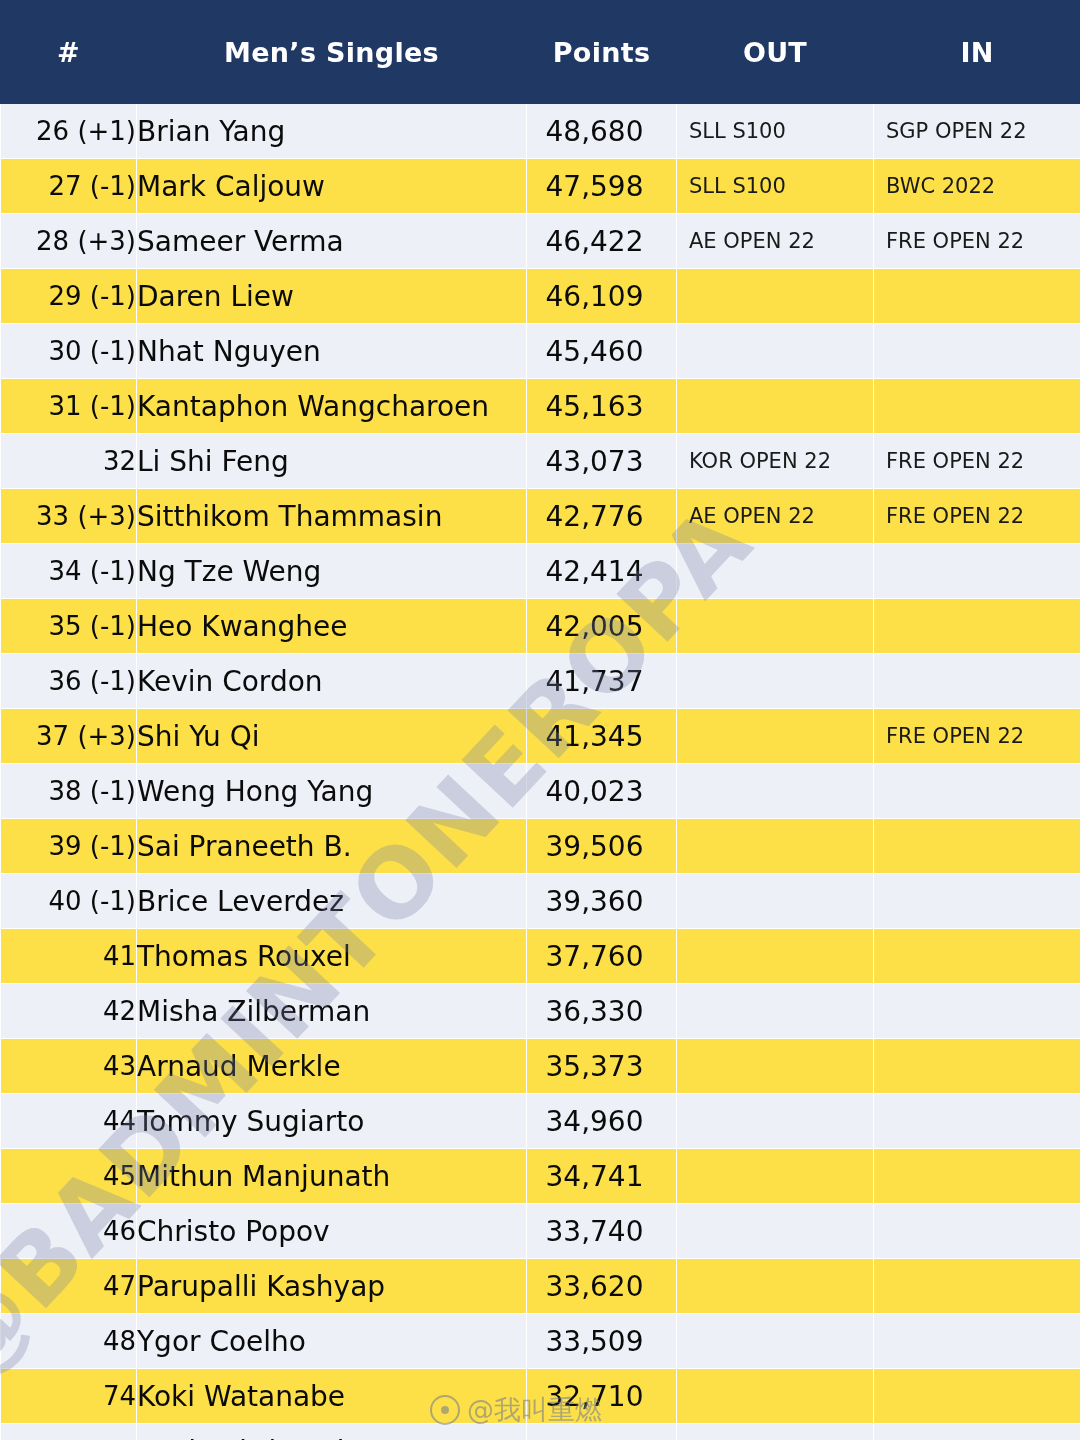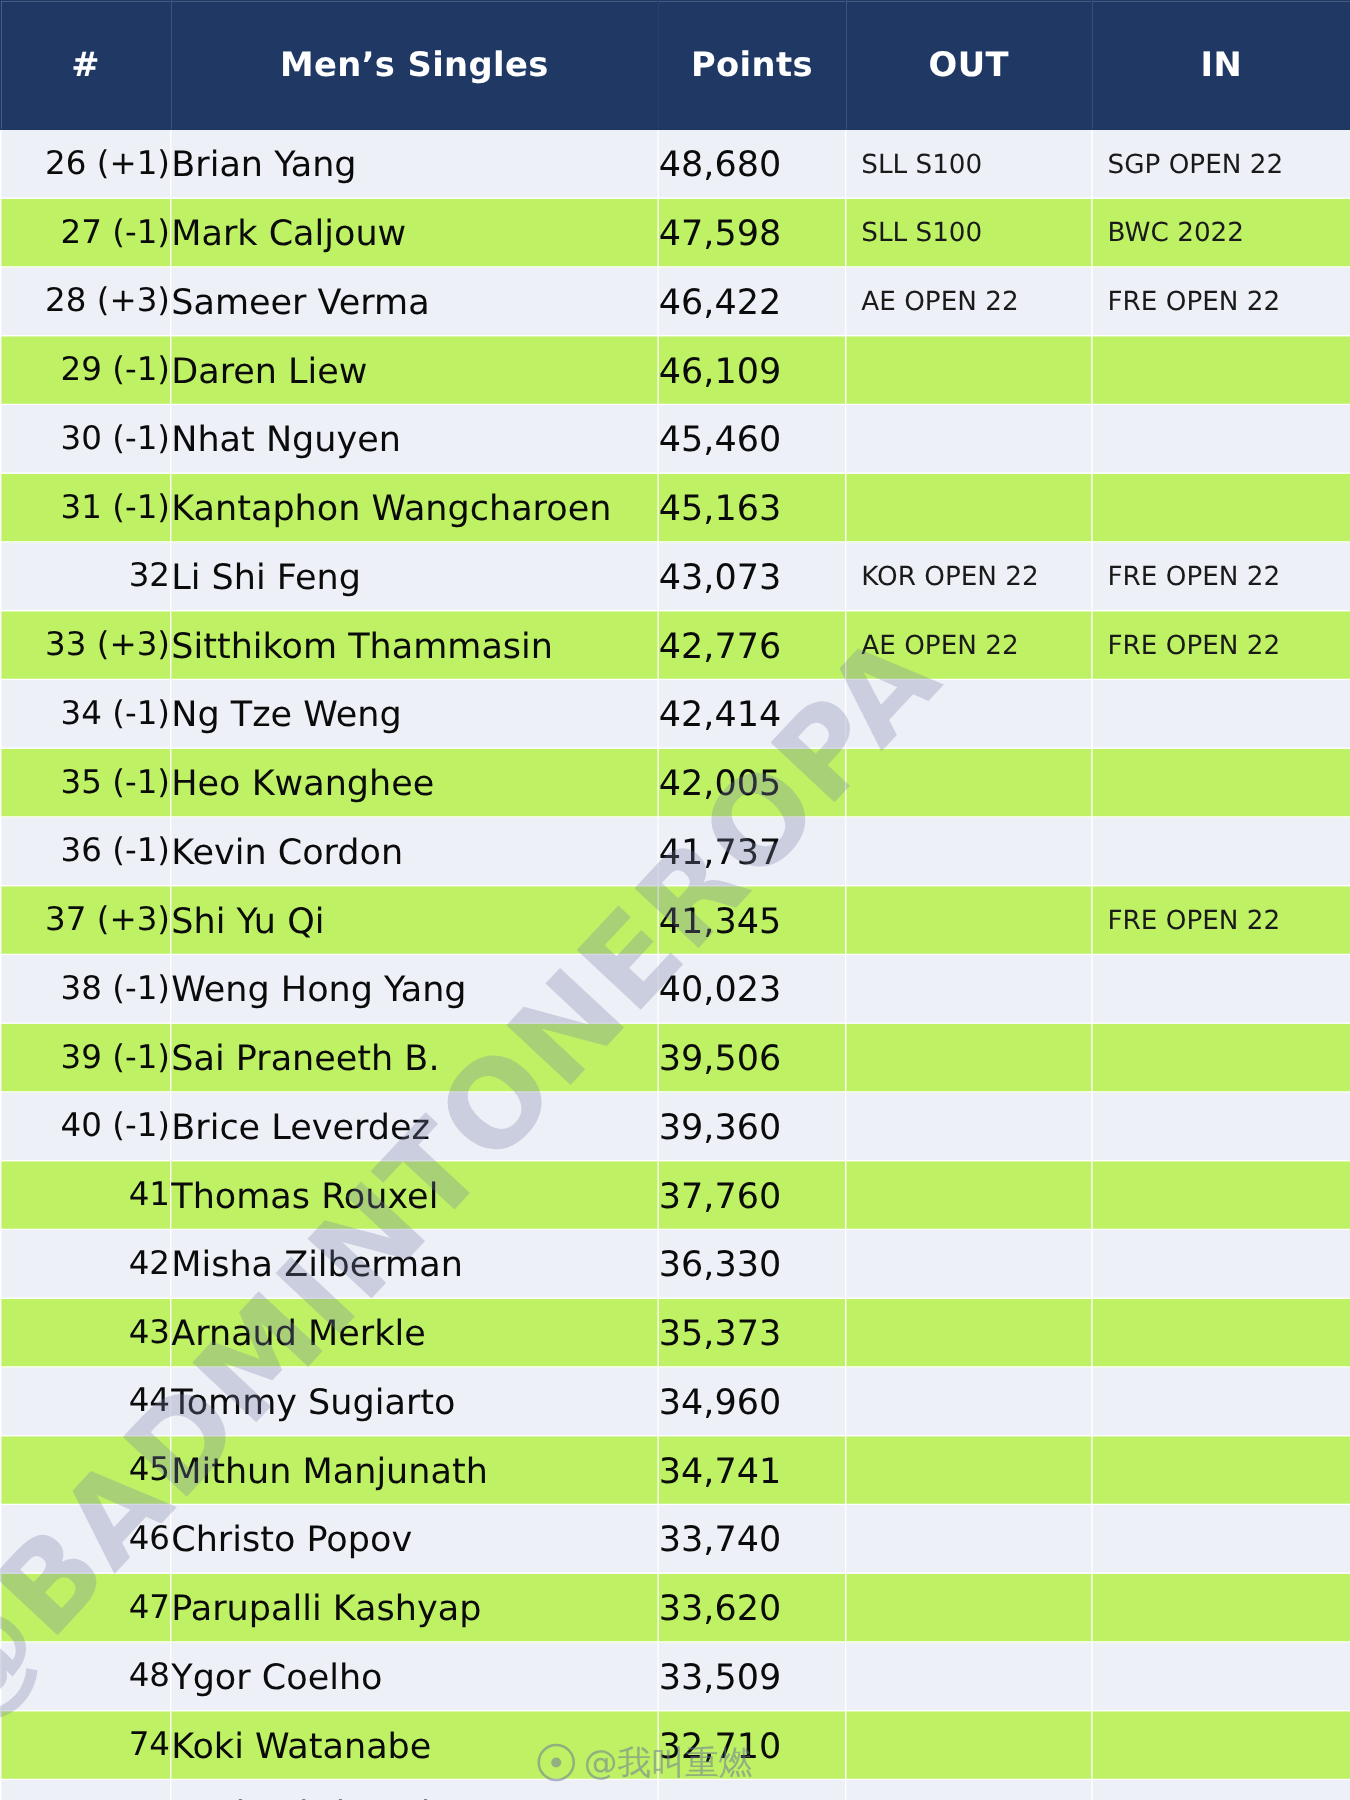--- a/index.html
+++ b/index.html
@@ -46,25 +46,25 @@
   }
   tbody td {
     height: 54px;
     font-size: 27px;
     color: #0b0b0b;
     border: 1px solid #ffffff;
     vertical-align: middle;
     padding: 0;
   }
   tbody tr.odd td  { background: #eef0f8; }
-  tbody tr.even td { background: #bef264; }
+  tbody tr.even td { background: #fde047; }
 
   td.rank   { text-align: right; font-size: 26px; }
   td.name   { font-size: 28px; }
-  td.points { text-align: left;  font-size: 28px; padding-right: 14px; }
+  td.points { text-align: center;  font-size: 28px; padding-right: 14px; }
   td.out, td.in {
     text-align: left;
     font-size: 21px;
     padding-left: 12px;
     color: #1a1a1a;
   }
 
   
   .wm {
     position: absolute;

